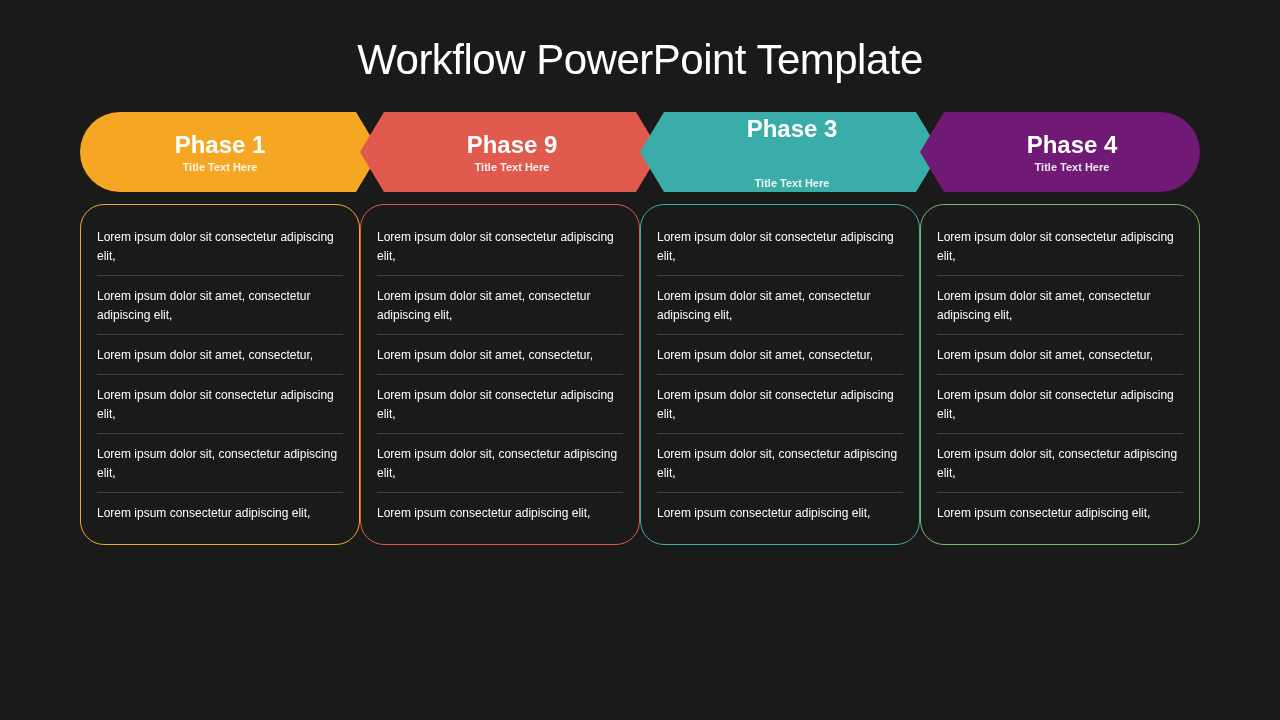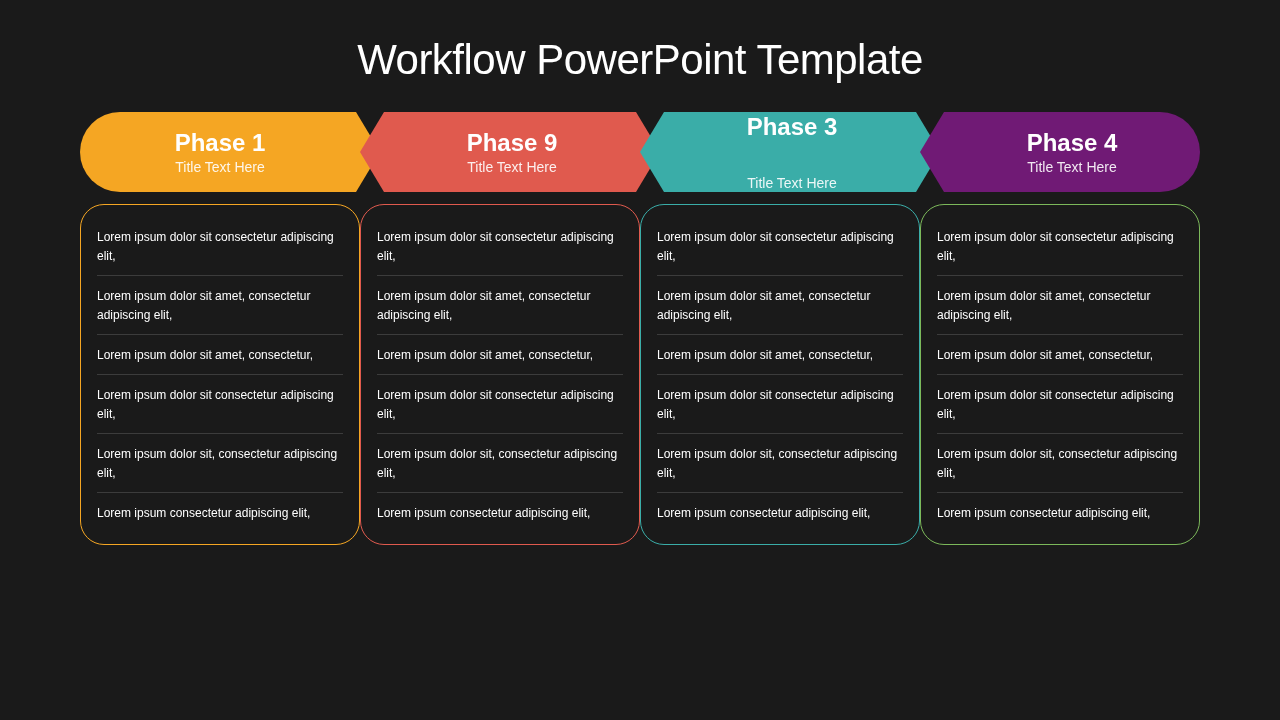--- a/index.html
+++ b/index.html
@@ -89,22 +89,22 @@
       clip-path: polygon(24px 0%, 100% 0%, 100% 100%, 24px 100%, 0% 50%);
     }
 
     .phase-label {
       font-size: 24px;
       font-weight: 700;
       line-height: 1.2;
     }
 
     .phase-subtitle {
-      font-size: 14px;
-      font-weight: 400;
+      font-size: 11px;
+      font-weight: 700;
       opacity: 0.9;
       margin-top: 2px;
     }
 
     
     .phase-content {
       border-radius: 24px;
       border: 1.5px solid;
       margin-top: 12px;
       padding: 12px 16px;

